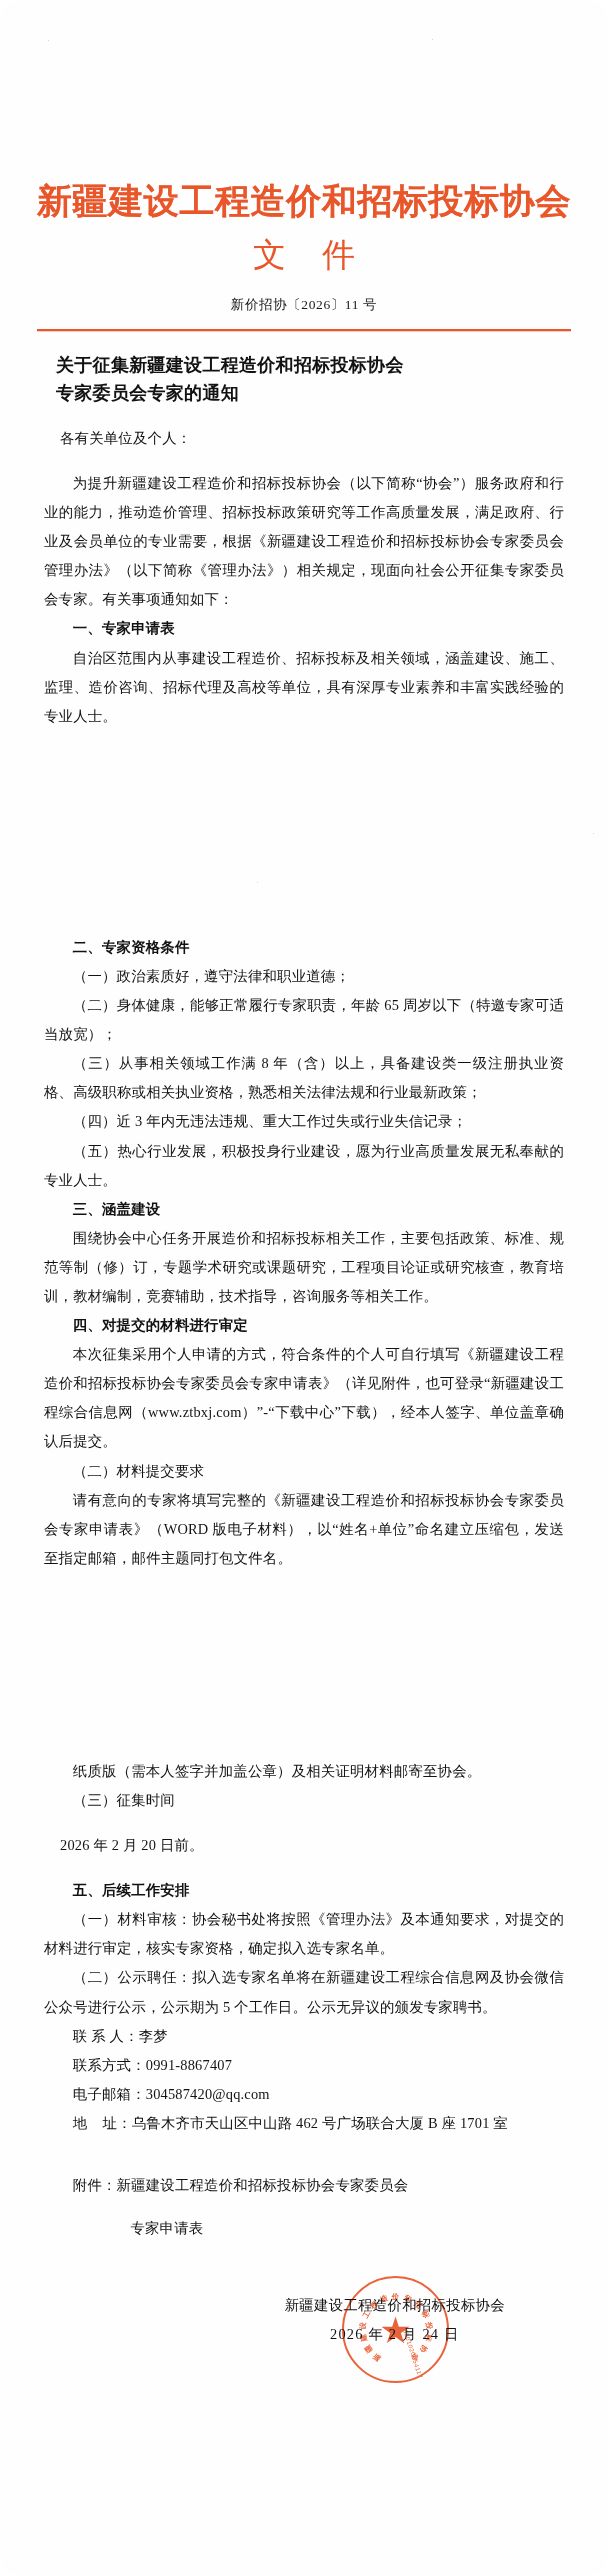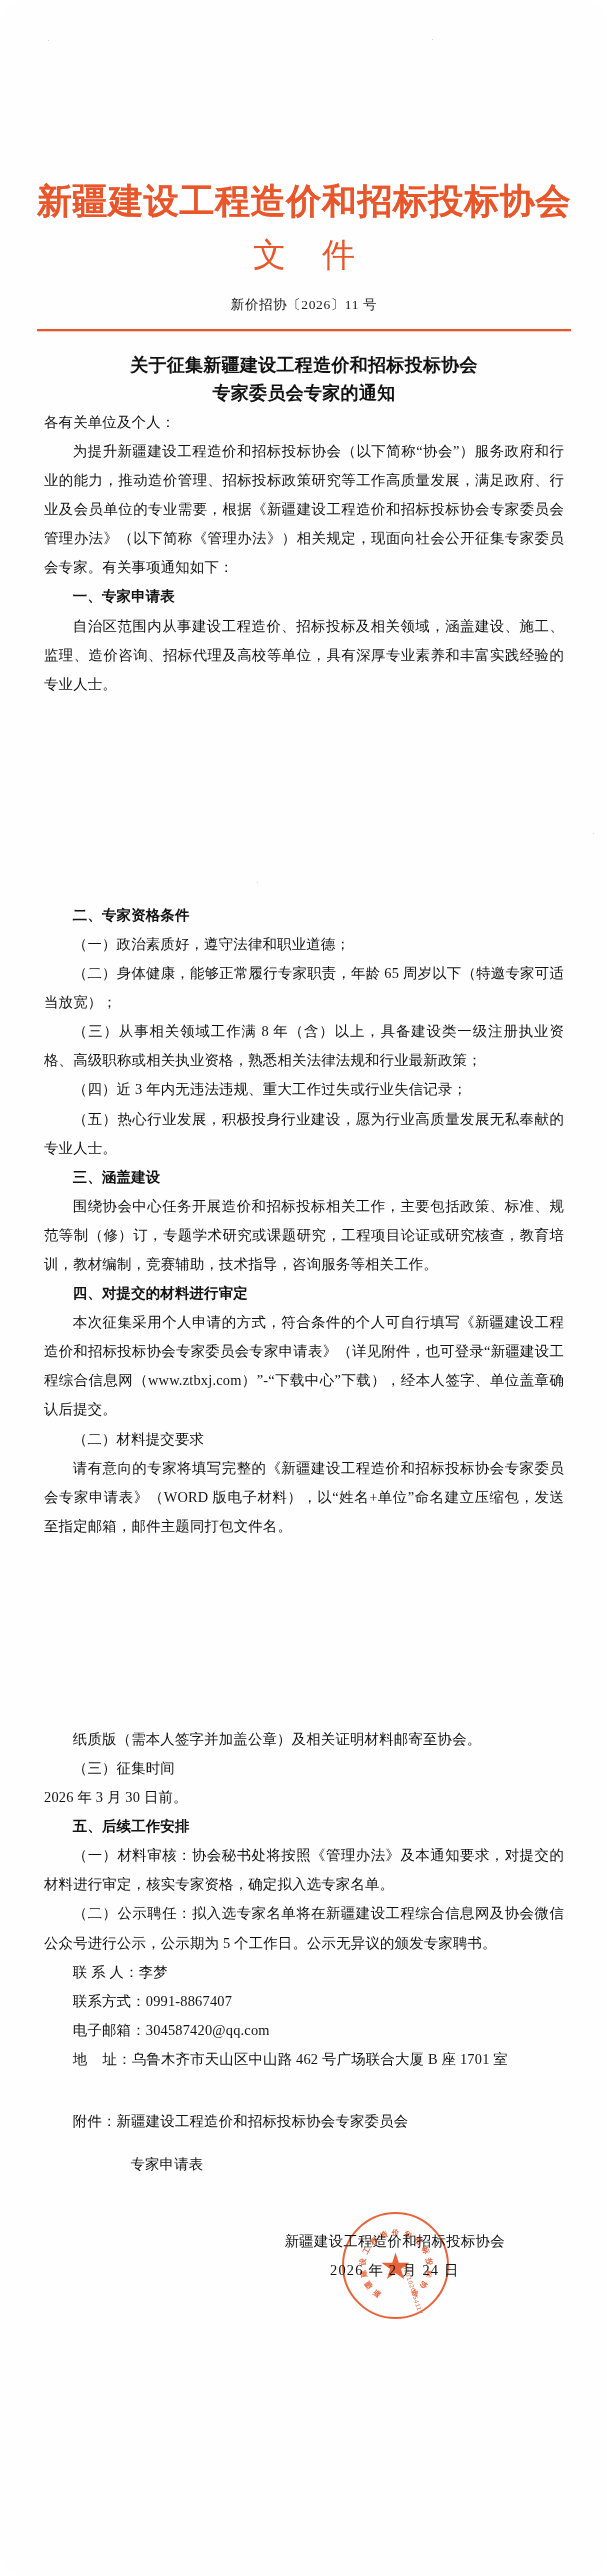--- a/index.html
+++ b/index.html
@@ -51,38 +51,37 @@
   }
   .red-rule{
     margin:14.7px 37px 0 37px;
     height:2.4px;
     background:#e8562a;
     box-shadow:0 0.6px 0 rgba(232,86,42,.5);
   }
   
   .doc-title{
     margin:21px 56px 0 56px;
-    text-align:center;
     font-size:18px;
     font-weight:bold;
     line-height:1.55;
     letter-spacing:0.3px;
     font-family:"Liberation Serif","DejaVu Serif",serif;
   }
   
   .body{
     margin:0 44px;
     font-size:14.4px;
     line-height:2.02;
     letter-spacing:0.2px;
     text-align:justify;
   }
   .salutation{margin-top:28px;}
   p.para{margin:0;text-indent:2em;}
-  p.flush{margin:0;text-indent:0;}
+  p.flush{margin:16px;text-indent:0;}
   h2.sec{
     margin:0;
     font-size:14.4px;
     font-weight:bold;
     text-indent:2em;
     line-height:2.02;
   }
   h3.sub{
     margin:0;
     font-size:14.4px;
@@ -224,21 +223,21 @@
 
     <h2 class="sec">四、对提交的材料进行审定</h2>
     <p class="para">本次征集采用个人申请的方式，符合条件的个人可自行填写《新疆建设工程造价和招标投标协会专家委员会专家申请表》（详见附件，也可登录“新疆建设工程综合信息网（www.ztbxj.com）”-“下载中心”下载），经本人签字、单位盖章确认后提交。</p>
     <h3 class="sub">（二）材料提交要求</h3>
     <p class="para">请有意向的专家将填写完整的《新疆建设工程造价和招标投标协会专家委员会专家申请表》（WORD 版电子材料），以“姓名+单位”命名建立压缩包，发送至指定邮箱，邮件主题同打包文件名。</p>
 
     <div class="gap-page-2"></div>
 
     <p class="para">纸质版（需本人签字并加盖公章）及相关证明材料邮寄至协会。</p>
     <h3 class="sub">（三）征集时间</h3>
-    <p class="flush">2026 年 3 月 30 日前。</p>
+    <p class="flush">2026 年 2 月 20 日前。</p>
 
     <h2 class="sec">五、后续工作安排</h2>
     <p class="para">（一）材料审核：协会秘书处将按照《管理办法》及本通知要求，对提交的材料进行审定，核实专家资格，确定拟入选专家名单。</p>
     <p class="para">（二）公示聘任：拟入选专家名单将在新疆建设工程综合信息网及协会微信公众号进行公示，公示期为 5 个工作日。公示无异议的颁发专家聘书。</p>
 
     <p class="contact-line"><span>联 系 人：</span><span>李梦</span></p>
     <p class="contact-line"><span>联系方式：</span><span>0991-8867407</span></p>
     <p class="contact-line"><span>电子邮箱：</span><span>304587420@qq.com</span></p>
     <p class="contact-line" style="white-space:normal"><span style="white-space:pre">地    址：</span><span>乌鲁木齐市天山区中山路 462 号广场联合大厦 B 座 1701 室</span></p>
 

